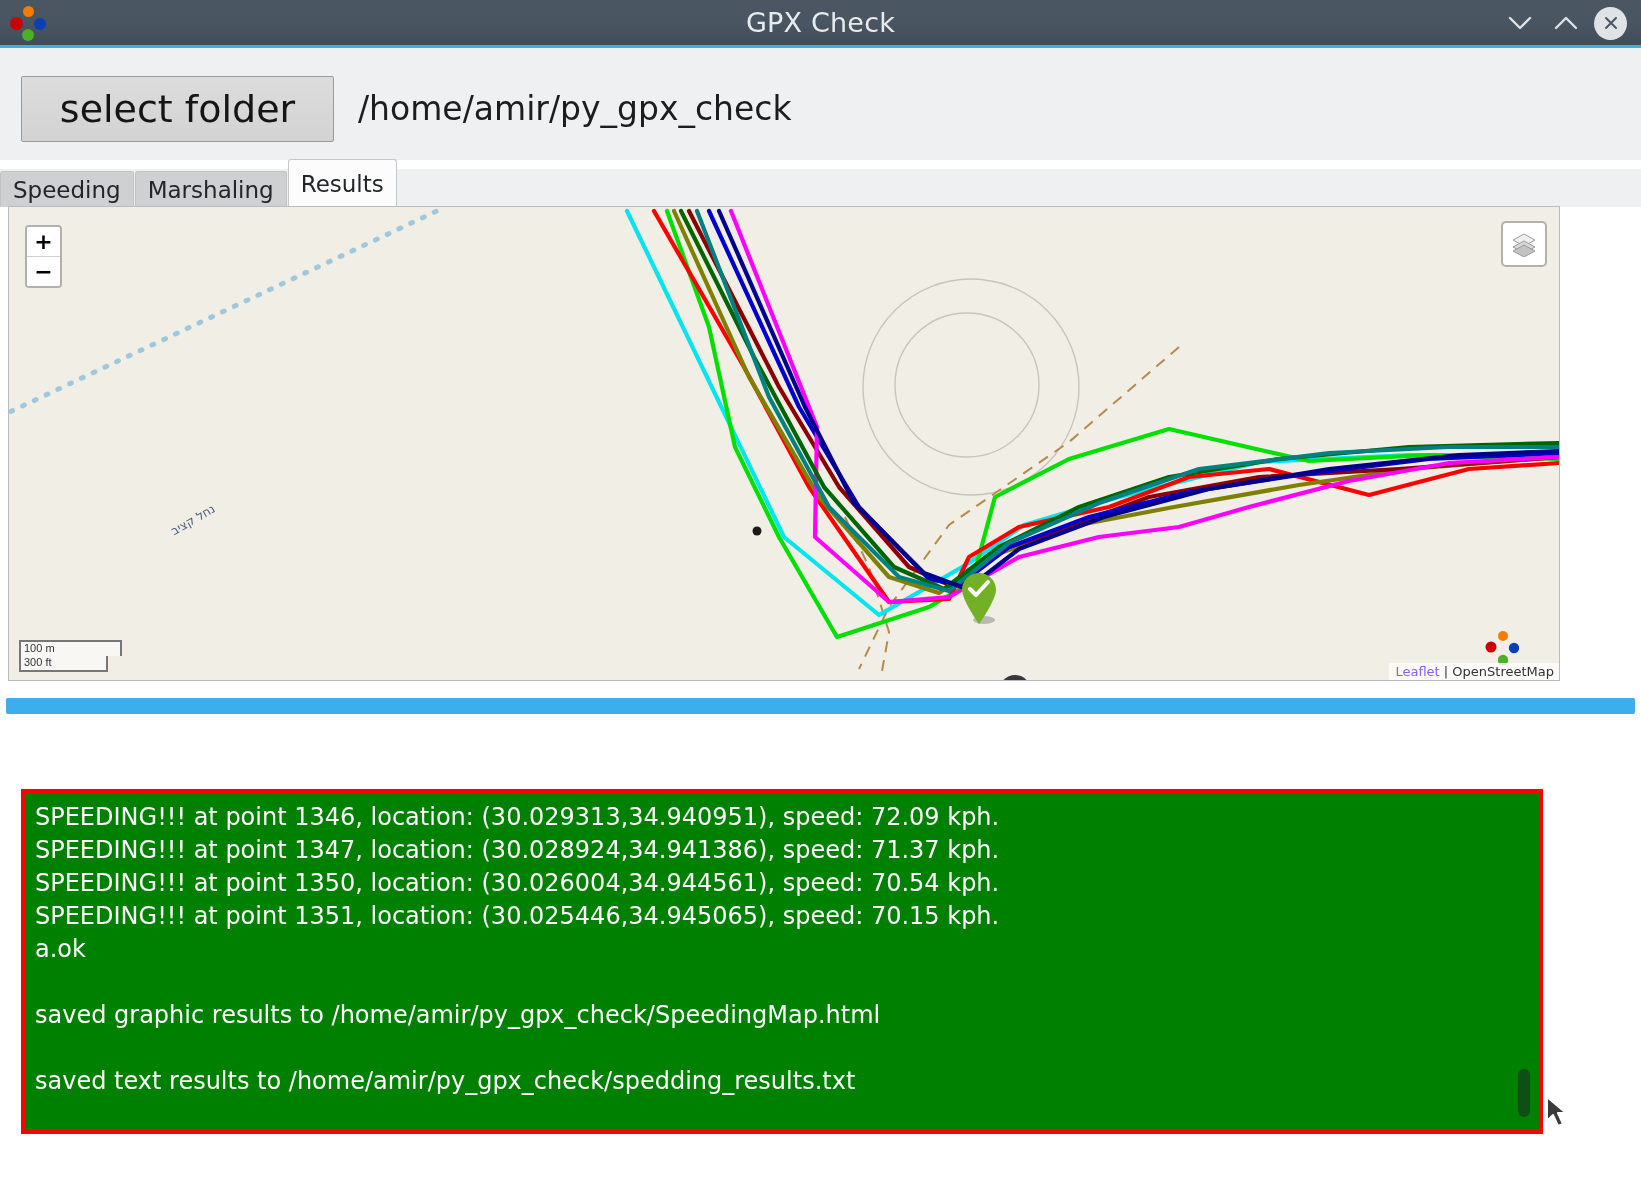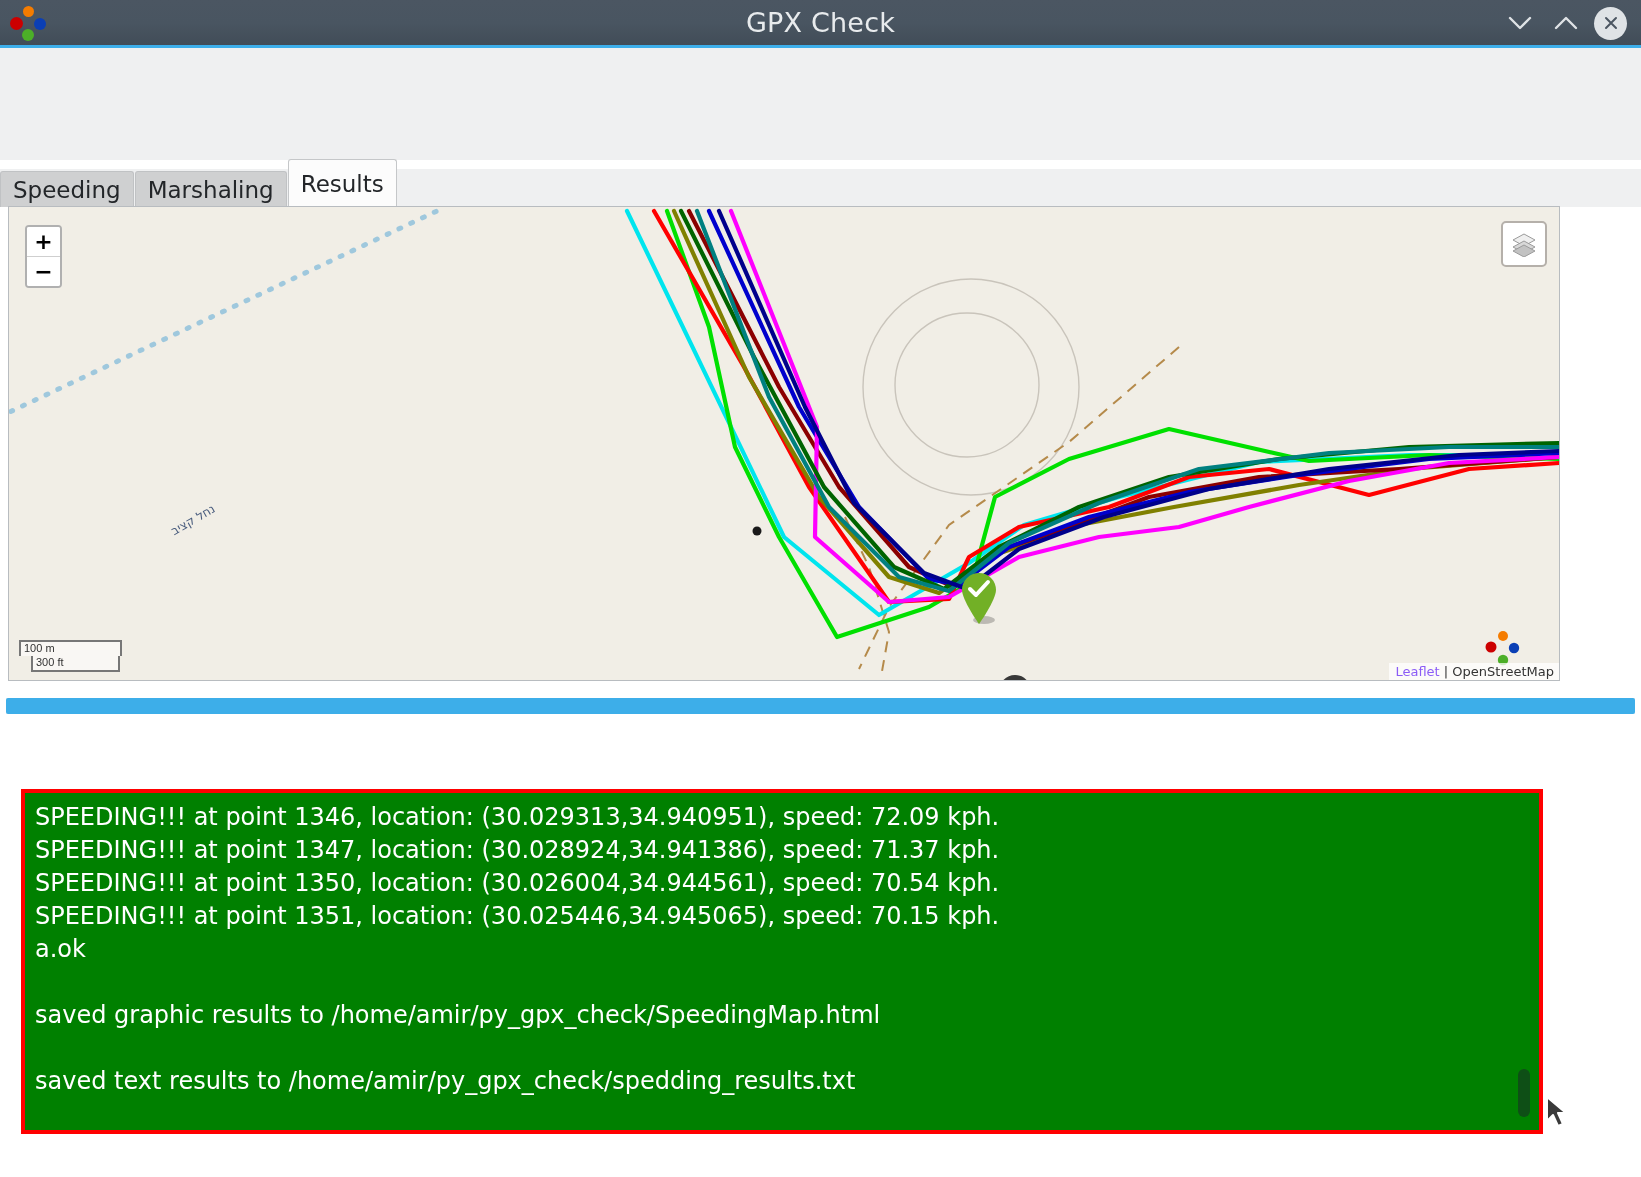--- a/index.html
+++ b/index.html
@@ -198,21 +198,21 @@
     border-top: none;
     padding: 0 4px 1px 3px;
     line-height: 13px;
   }
   .scale-line.top {
     border: 2px solid #777;
     border-bottom: none;
     margin-bottom: 0;
   }
   .scale-m { width: 92px; }
-  .scale-ft { width: 78px; margin-left: 12px; }
+  .scale-ft { width: 78px; }
 
   .attribution {
     position: absolute;
     right: 0; bottom: 0;
     background: rgba(255,255,255,0.75);
     font-size: 13px;
     color: #333;
     padding: 1px 5px 1px 6px;
     z-index: 30;
     white-space: nowrap;
@@ -311,20 +311,22 @@
     <div class="close-btn">
       <svg width="20" height="20" viewBox="0 0 20 20">
         <path d="M5 5 L15 15 M15 5 L5 15" stroke="#4b5662" stroke-width="2" stroke-linecap="round"></path>
       </svg>
     </div>
   </div>
 </div>
 <div class="titlebar-underline"></div>
 
 <div class="toolbar">
+  <div class="select-folder-btn">select folder</div>
+  <div class="folder-path">/home/amir/py_gpx_check</div>
 </div>
 
 <div class="tabbar">
   <div class="tab">Speeding</div>
   <div class="tab">Marshaling</div>
   <div class="tab active">Results</div>
 </div>
 
 <div class="map-wrap">
 

